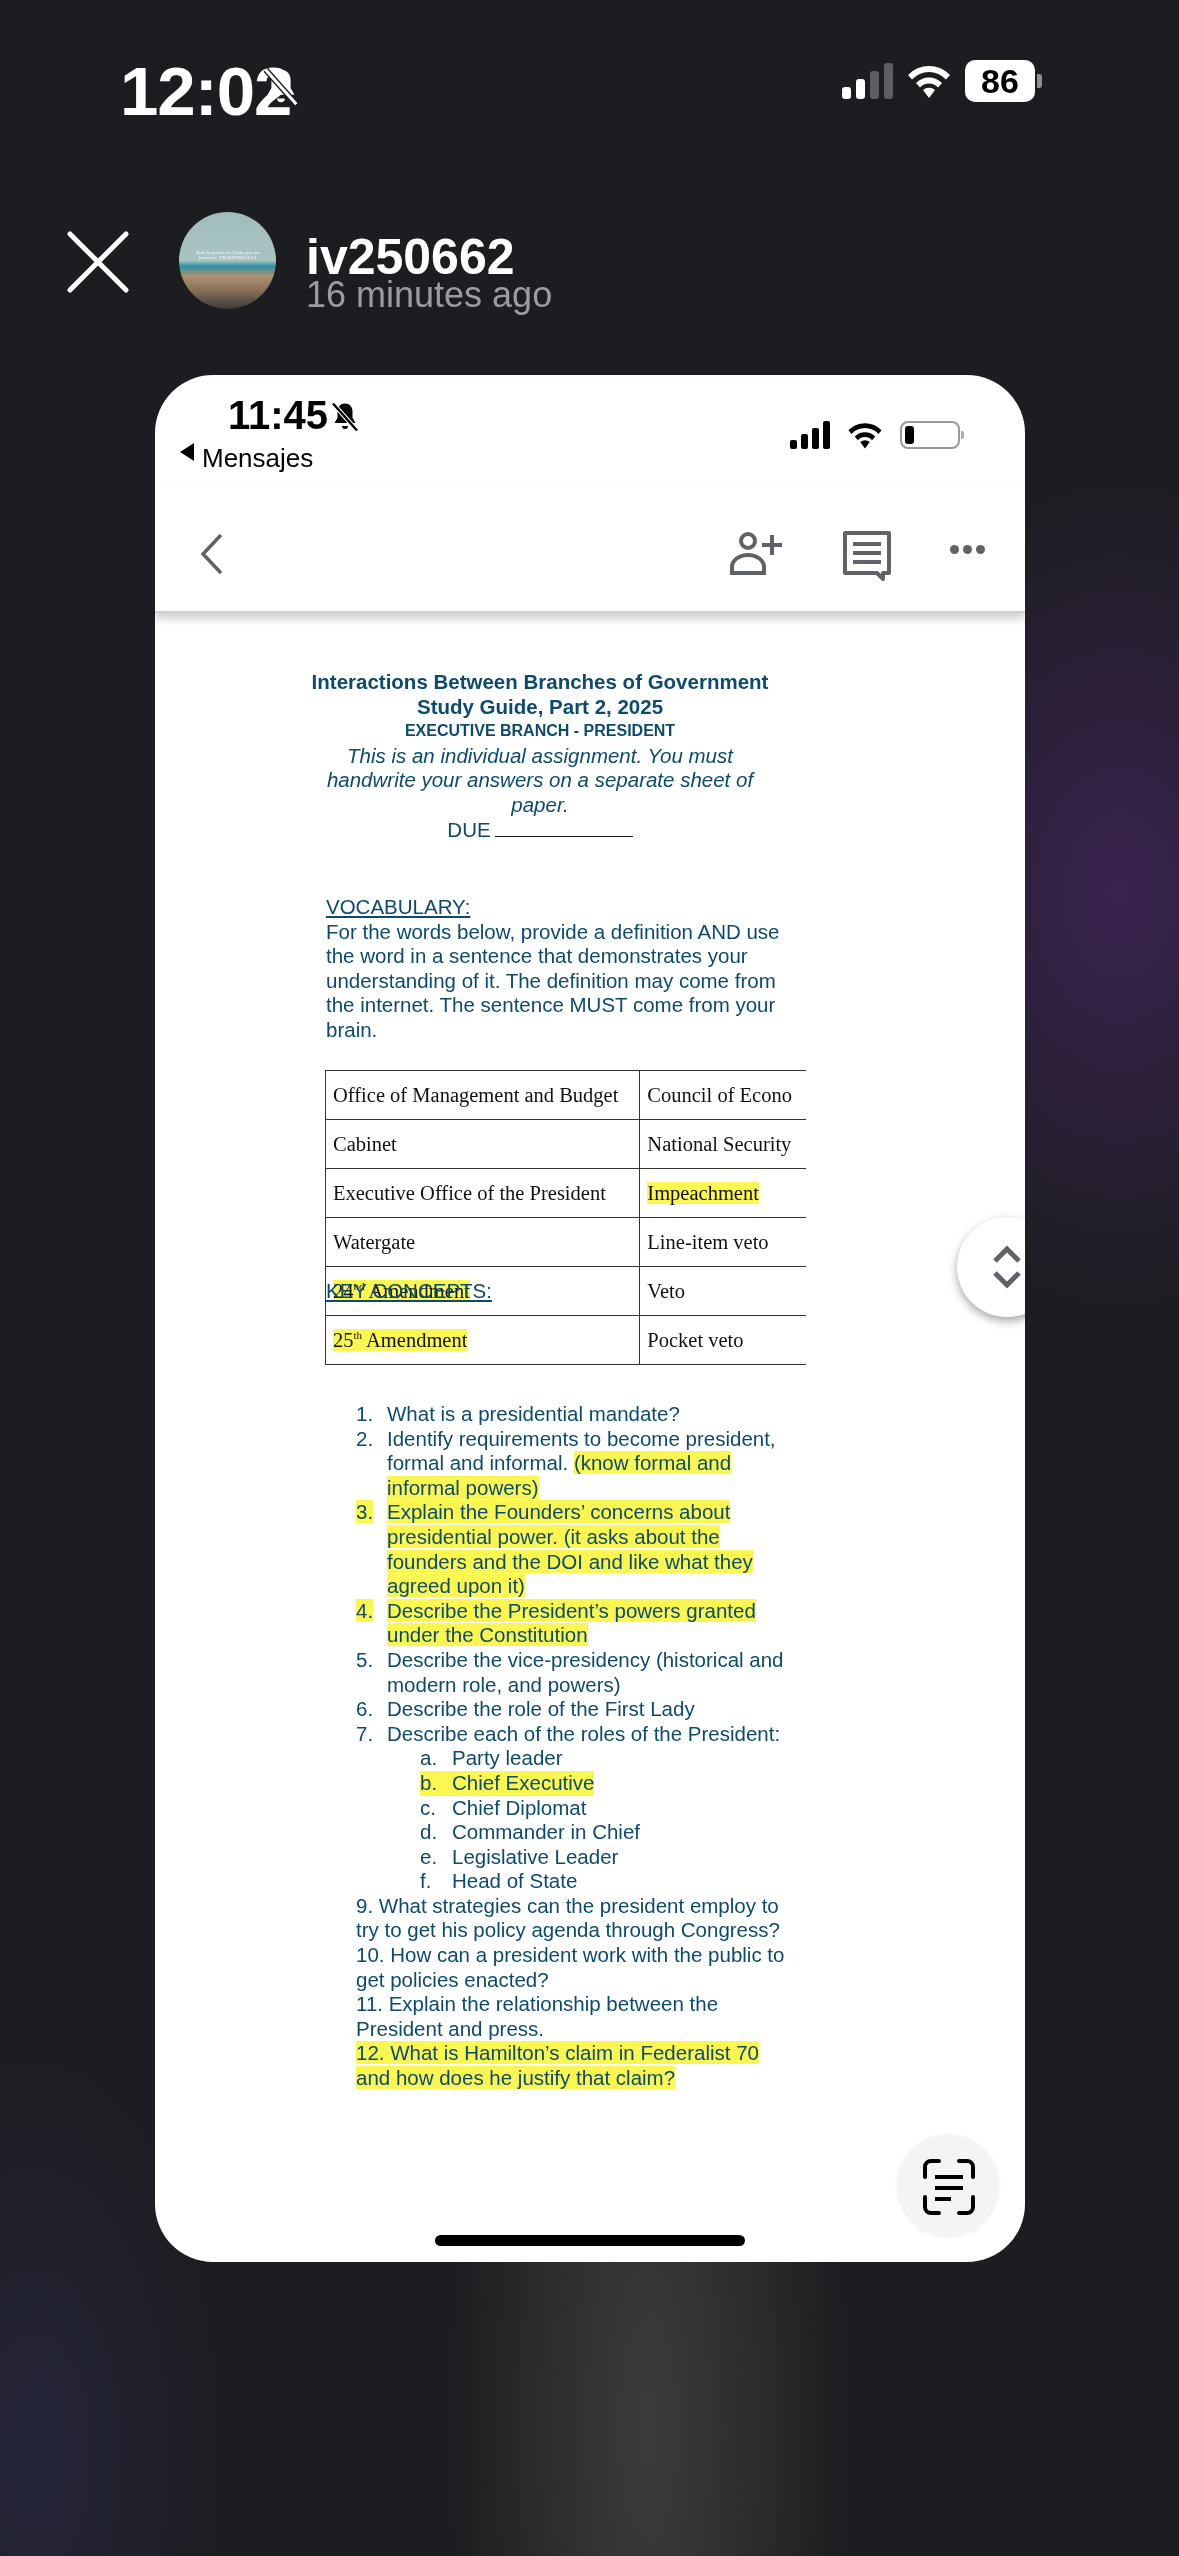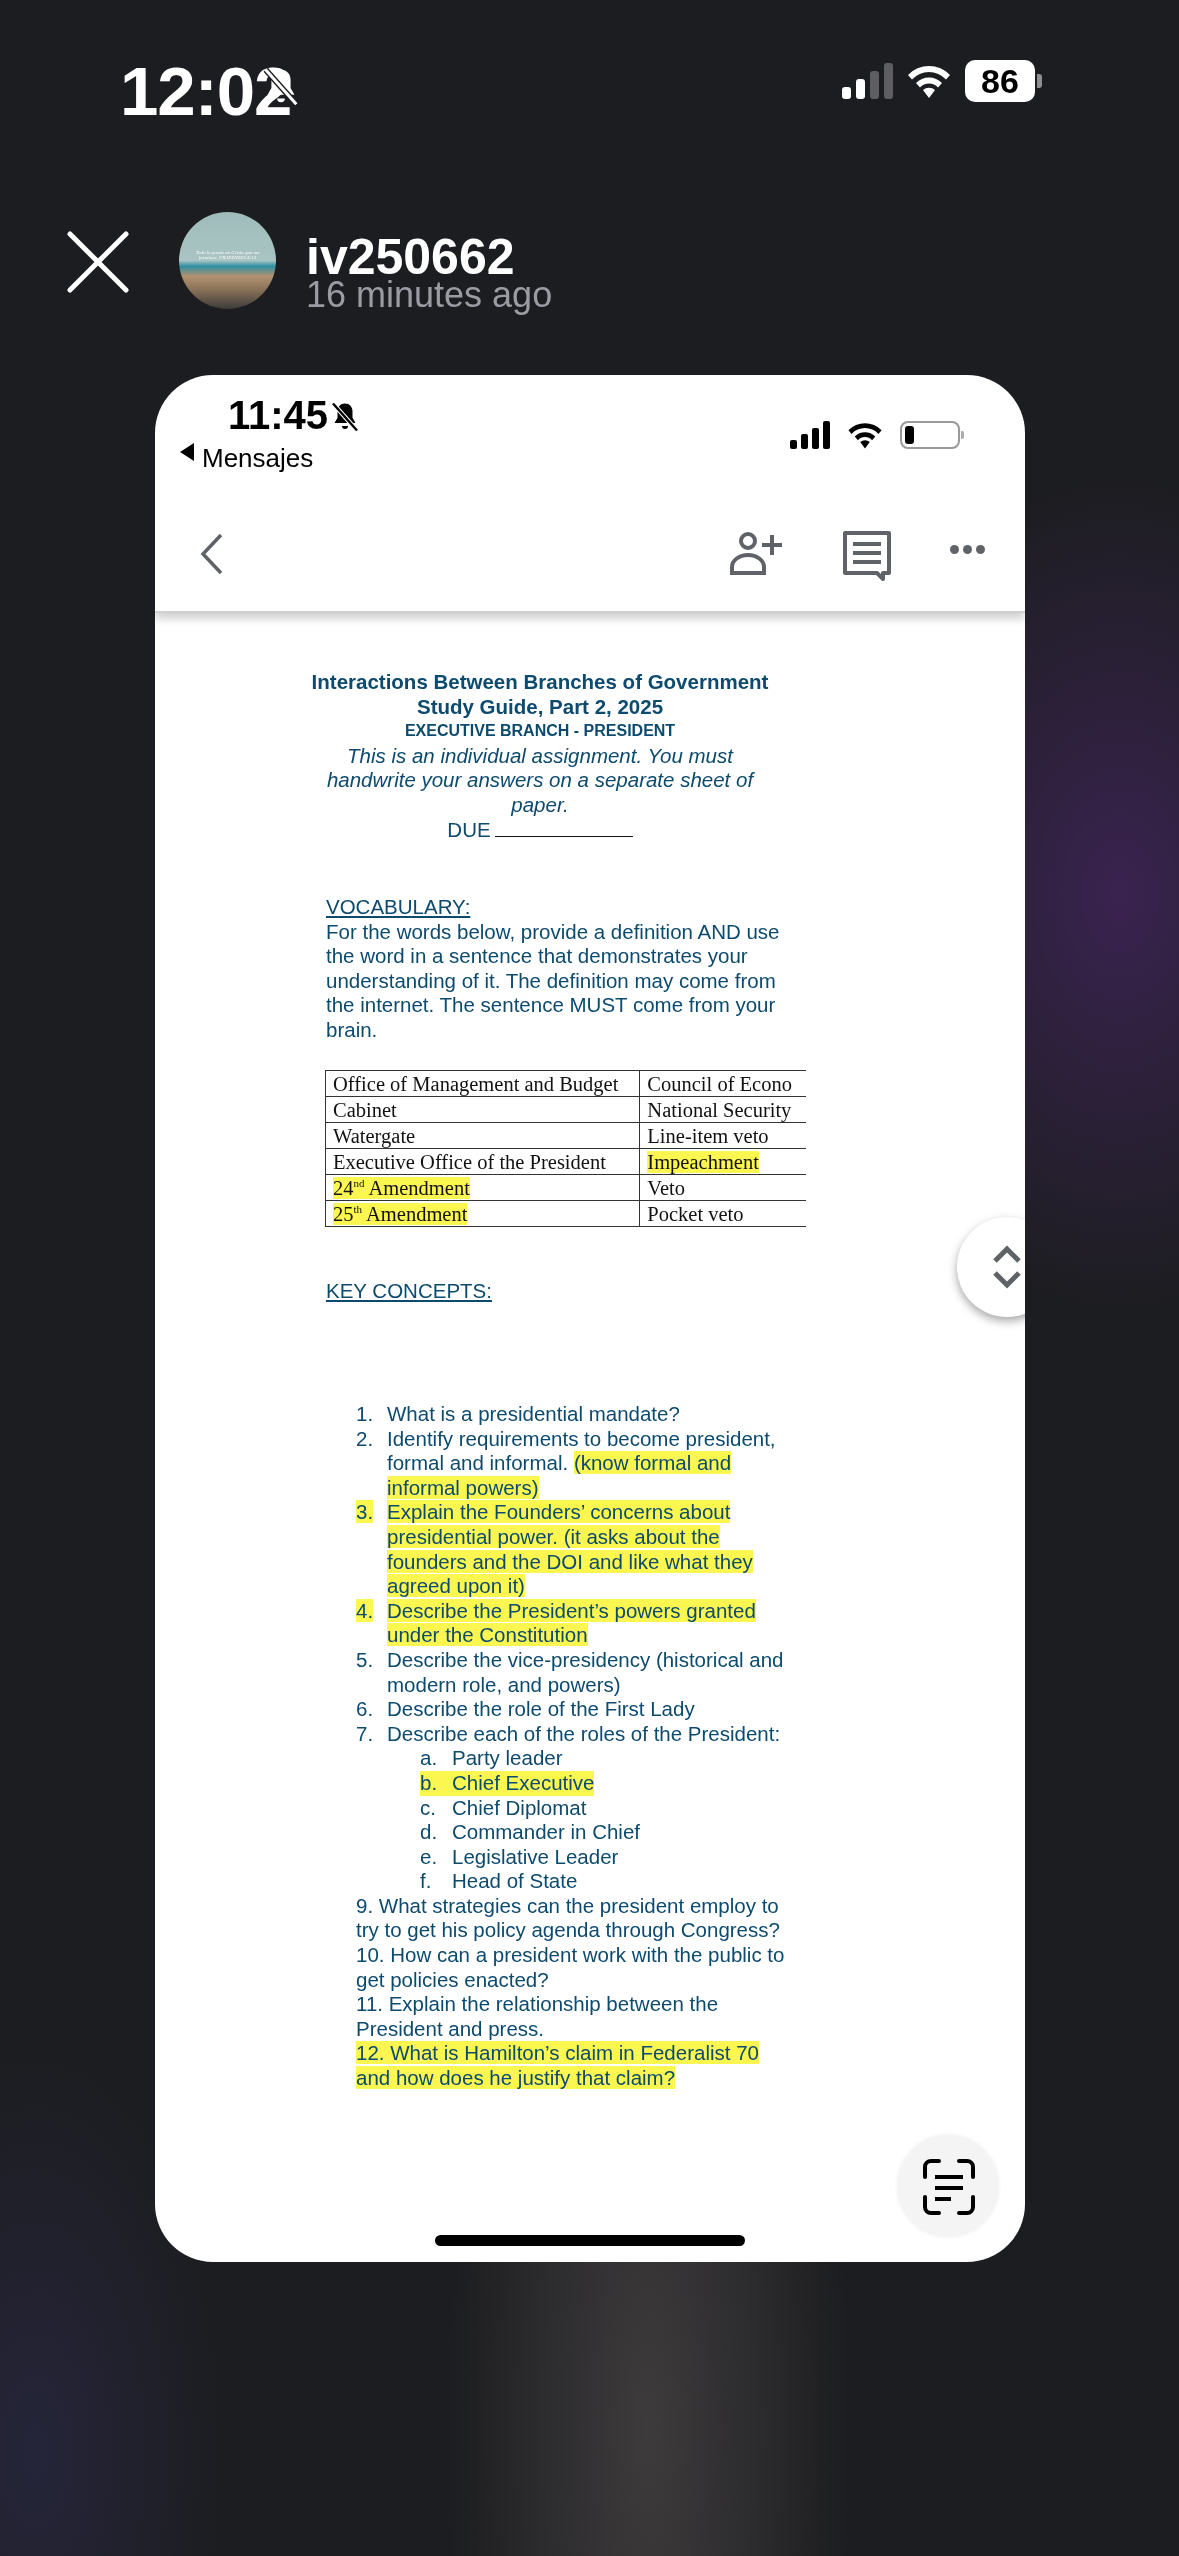--- a/index.html
+++ b/index.html
@@ -59,21 +59,21 @@
   .doc-head { left: 150px; top: 295px; width: 470px; text-align:center; }
   .doc-head .b { font-weight:700; }
   .doc-head .i { font-style: italic; }
   .due-line { display:inline-block; width: 138px; border-bottom: 1.5px solid #111; height: 18px; vertical-align: baseline; margin-left:4px;}
 
   .vocab { left: 171px; top: 520px; width: 470px; }
   .u { text-decoration: underline; }
   .hl { background: #fbf750; }
   .vtable-wrap { left: 170px; top: 695px; width: 481px; overflow:hidden; }
   table { border-collapse: collapse; font-family:"Liberation Serif", serif; font-size: 20.5px; color:#111; }
-  td { border: 1.5px solid #333; padding: 0 7px; height: 26px; line-height: 24px; white-space: nowrap; }
+  td { border: 1.5px solid #333; padding: 12px 7px; height: 26px; line-height: 24px; white-space: nowrap; }
   td.c1 { width: 322px; }
   td.c2 { width: 170px; border-right:none; }
   sup { font-size: 11px; vertical-align: 8px; line-height:0; }
 
   .kc { left: 171px; top: 904px; width: 480px; }
   .qlist { left: 201px; top: 1027px; width: 440px; }
   .q { display:flex; }
   .q .num { width: 31px; flex: none; }
   .q .txt { flex:1; }
   .sub { margin-left: 64px; display:flex; }
@@ -192,26 +192,26 @@
       <tbody>
           <tr>
         <td class="c1"><span>Office of Management and Budget</span></td>
         <td class="c2"><span>Council of Econo</span></td>
       </tr>
       <tr>
         <td class="c1"><span>Cabinet</span></td>
         <td class="c2"><span>National Security</span></td>
       </tr>
       <tr>
+        <td class="c1"><span>Executive Office of the President</span></td>
+        <td class="c2"><span class="hl">Impeachment</span></td>
+      </tr>
+      <tr>
         <td class="c1"><span>Watergate</span></td>
         <td class="c2"><span>Line-item veto</span></td>
-      </tr>
-      <tr>
-        <td class="c1"><span>Executive Office of the President</span></td>
-        <td class="c2"><span class="hl">Impeachment</span></td>
       </tr>
       <tr>
         <td class="c1"><span class="hl"><span>24</span><sup>nd</sup><span> Amendment</span></span></td>
         <td class="c2"><span>Veto</span></td>
       </tr>
       <tr>
         <td class="c1"><span class="hl"><span>25</span><sup>th</sup><span> Amendment</span></span></td>
         <td class="c2"><span>Pocket veto</span></td>
       </tr>
     </tbody>

